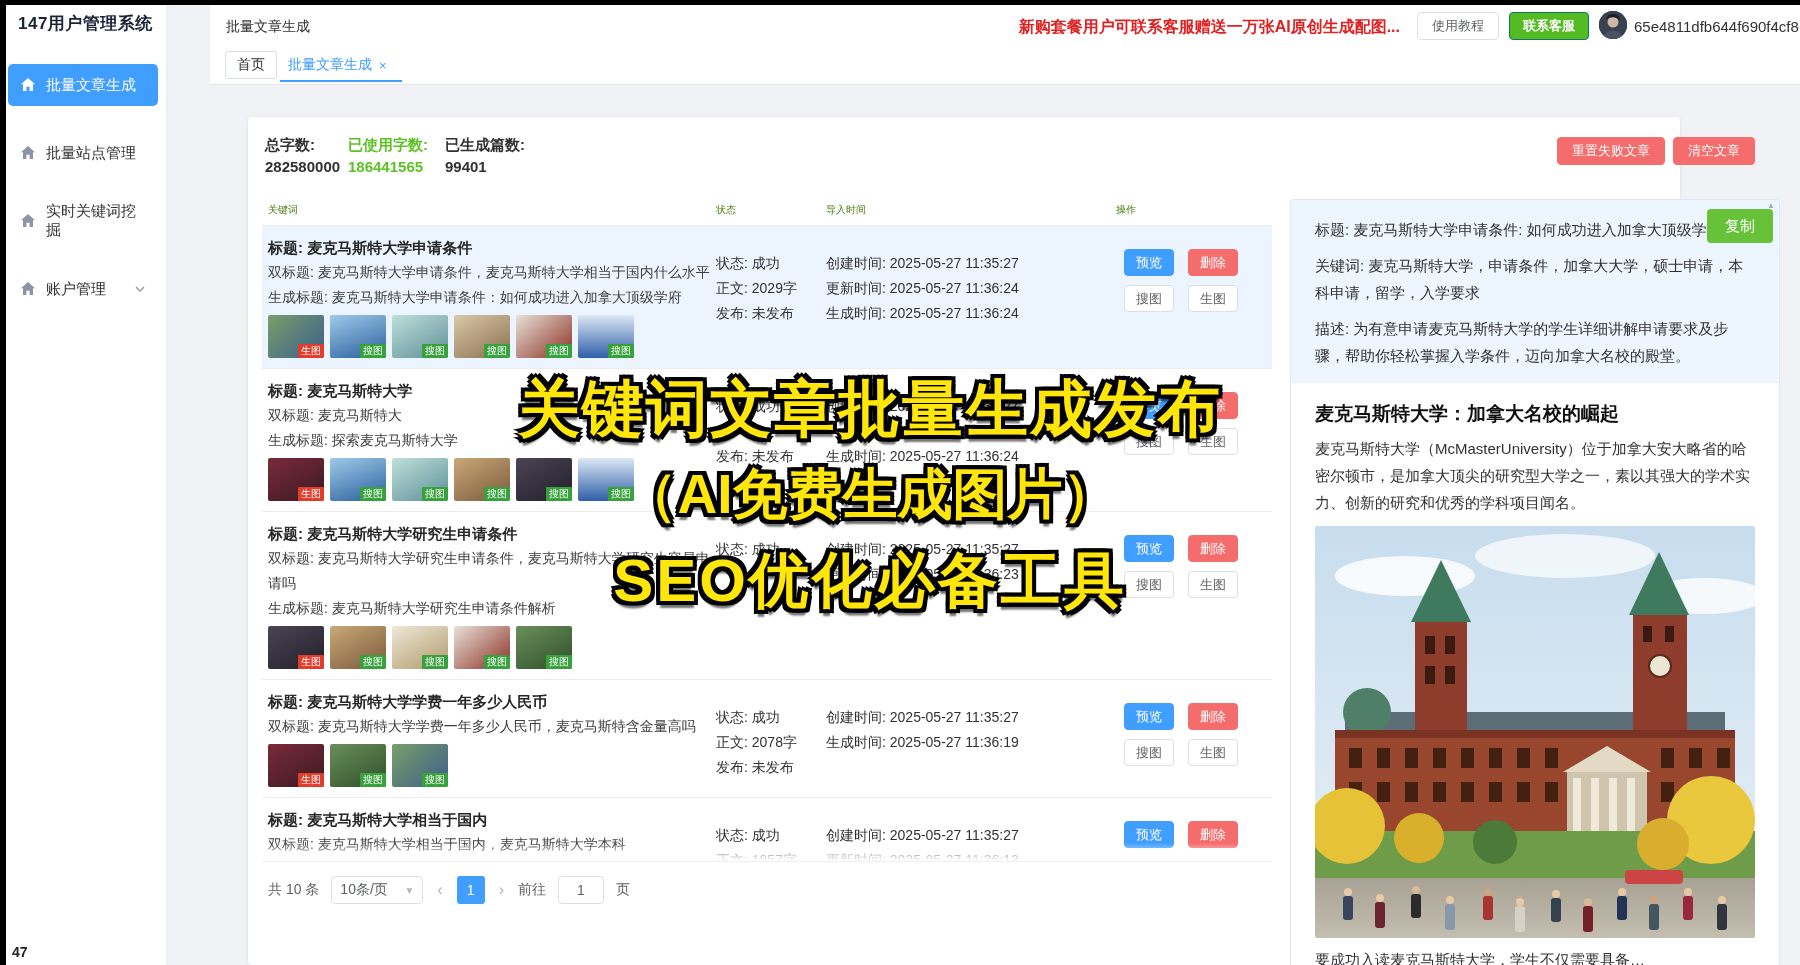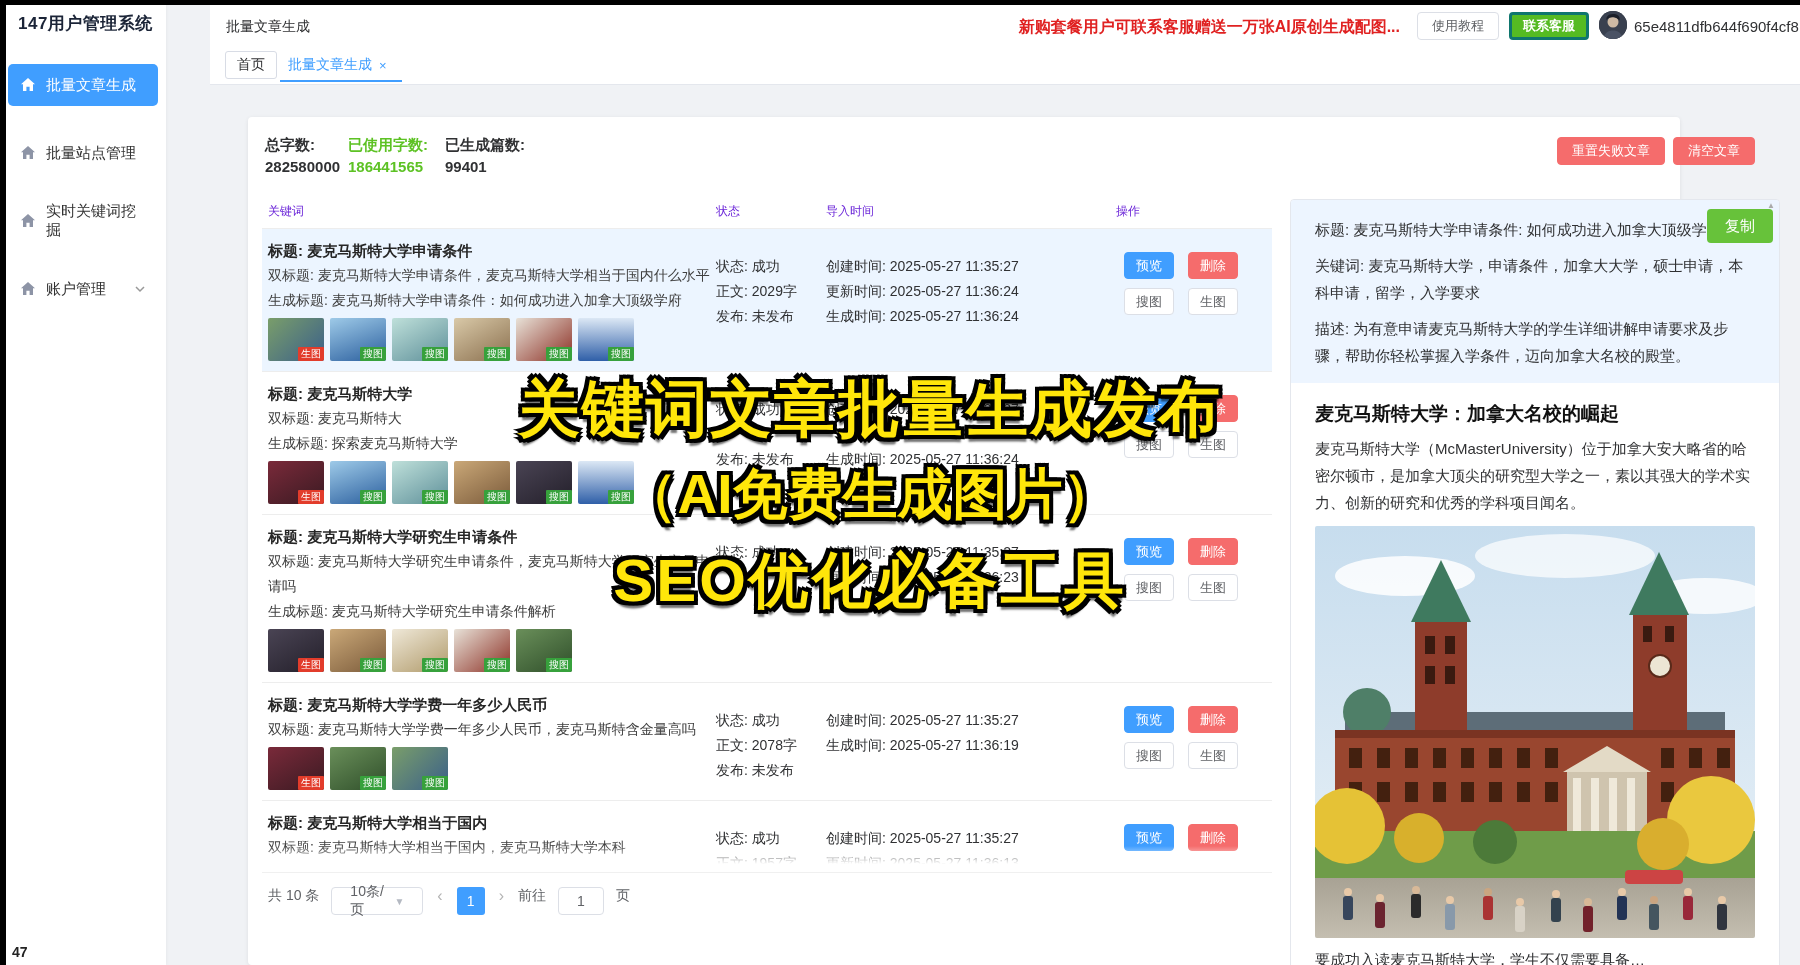--- a/index.html
+++ b/index.html
@@ -19,21 +19,21 @@
   .menu-item .chev{margin-left:auto;color:#999}
   .corner-frag{position:absolute;left:12px;top:944px;font-size:14px;font-weight:bold;color:#222;z-index:6}
 
   
   .topbar{position:absolute;left:210px;top:5px;width:1590px;height:42px;background:#fff;border-bottom:1px solid #f0f0f0;z-index:4}
   .breadcrumb{position:absolute;left:16px;top:13px;font-size:14px;color:#303133}
   .announce{position:absolute;right:400px;top:12px;font-size:16px;font-weight:bold;color:#e02121;white-space:nowrap}
   .tb-btn{position:absolute;top:7px;height:28px;border-radius:4px;font-size:13px;display:flex;align-items:center;
     justify-content:center;box-sizing:border-box;cursor:pointer}
   .btn-tutorial{left:1207px;width:82px;background:#fff;border:1px solid #dcdfe6;color:#606266}
-  .btn-contact{left:1299px;width:80px;background:#55bb22;border:3px solid #0f766e;color:#fff;font-weight:bold}
+  .btn-contact{left:1299px;width:80px;background:#55bb22;border:1px solid #0f766e;color:#fff;font-weight:bold}
   .avatar{position:absolute;left:1389px;top:6px;width:28px;height:28px;border-radius:50%;overflow:hidden;background:#2b2f3a;cursor:pointer}
   .userid{position:absolute;left:1424px;top:13px;font-size:15px;color:#303133;white-space:nowrap}
 
   
   .tabbar{position:absolute;left:210px;top:47px;width:1590px;height:37px;background:#fff;border-bottom:1px solid #e4e7ed;z-index:4}
   .tab-home{position:absolute;left:15px;top:4px;width:52px;height:28px;border:1px solid #d8dce5;border-radius:3px;
     font-size:14px;color:#303133;display:flex;align-items:center;justify-content:center;box-sizing:border-box;cursor:pointer}
   .tab-active{position:absolute;left:78px;top:4px;height:28px;display:flex;align-items:center;gap:7px;
     font-size:14px;color:#409EFF;cursor:pointer}
   .tab-active .x{font-size:13px;color:#409EFF}
@@ -51,21 +51,21 @@
   .btn-green{background:#67C23A;border-color:#67C23A;color:#fff}
   .btn-blue{background:#409EFF;border-color:#409EFF;color:#fff}
   .btn-red{background:#F56C6C;border-color:#F56C6C;color:#fff}
   .sel{width:160px;justify-content:flex-start;padding-left:16px}
   .redrow{position:absolute;left:1309px;top:20px;display:flex;gap:8px}
   .redrow .btn{height:28px}
 
   
   .table{position:absolute;left:14px;top:84px;width:1010px}
   .thead,.trow{display:grid;grid-template-columns:448px 110px 290px 162px;box-sizing:border-box}
-  .thead{color:#6d28d9;font-size:12px;padding:2px 0 8px 6px}
+  .thead{color:#4d7c0f;font-size:10px;padding:2px 0 8px 6px}
   .trow{border-top:1px solid #ededed;padding:9px 0 10px 6px;position:relative}
   .trow.selected{background:#ecf5ff}
   .kw .t1{font-size:15px;font-weight:600;color:#262626;line-height:25px}
   .kw .t2{font-size:14px;color:#404040;line-height:25px}
   .thumbs{display:flex;gap:6px;margin-top:5px}
   .thumb{width:56px;height:43px;border-radius:2px;position:relative;overflow:hidden;cursor:pointer}
   .badge{position:absolute;right:0;bottom:0;font-size:10px;line-height:1;padding:2px 3px;color:#fff;border-radius:1px}
   .badge.r{background:#e23c2b}.badge.g{background:#37a13c}
   .c1{background:linear-gradient(135deg,#7a9e6a,#3a5f8a)}
   .c2{background:linear-gradient(160deg,#9ecae8,#2b5f9e)}
@@ -81,23 +81,23 @@
   .stcell,.tmcell{font-size:14px;color:#303133;line-height:25px;padding-top:16px}
   .actions{display:grid;grid-template-columns:50px 50px;gap:9px 14px;align-content:start;padding:14px 0 0 8px}
   .abtn{height:27px;border-radius:4px;font-size:13px;display:flex;align-items:center;justify-content:center;
     border:1px solid #dcdfe6;background:#fff;color:#606266;cursor:pointer;box-sizing:border-box}
   .abtn.blue{background:#409EFF;border-color:#409EFF;color:#fff}
   .abtn.red{background:#F56C6C;border-color:#F56C6C;color:#fff}
   .trow.clip{max-height:64px;overflow:hidden}
   .fade{position:absolute;left:0;right:0;bottom:0;height:18px;background:linear-gradient(rgba(255,255,255,0),#fff)}
 
   
-  .pager{display:flex;align-items:flex-start;gap:12px;margin-top:8px;padding-left:6px;border-top:1px solid #f0f0f0;padding-top:14px;font-size:14px;color:#606266}
+  .pager{display:flex;align-items:center;gap:12px;padding-left:6px;border-top:1px solid #f0f0f0;padding-top:14px;font-size:14px;color:#606266}
   .psize{width:92px;height:28px;border:1px solid #dcdfe6;border-radius:4px;display:flex;align-items:center;
-    justify-content:space-between;padding:0 18px;box-sizing:border-box;color:#606266;cursor:pointer}
+    justify-content:space-between;padding:0 8px;box-sizing:border-box;color:#606266;cursor:pointer}
   .psize .car{color:#b4b9c2;font-size:10px}
   .parrow{color:#b4b4b4;font-size:16px;cursor:pointer;padding:0 2px}
   .pnum{width:28px;height:28px;background:#409EFF;color:#fff;border-radius:3px;display:flex;align-items:center;justify-content:center;cursor:pointer}
   .pgoto{width:46px;height:28px;border:1px solid #dcdfe6;border-radius:4px;display:flex;align-items:center;justify-content:center;box-sizing:border-box}
 
   
   .panel{position:absolute;left:1042px;top:82px;width:490px;height:883px;background:#fff;border:1px solid #e4e7ed;
     border-radius:4px;box-sizing:border-box;overflow:hidden}
   .panel-meta{background:#edf5ff;padding:16px 24px 14px;font-size:15px;line-height:27px;color:#303133}
   .panel-meta p{margin:0 0 9px}

